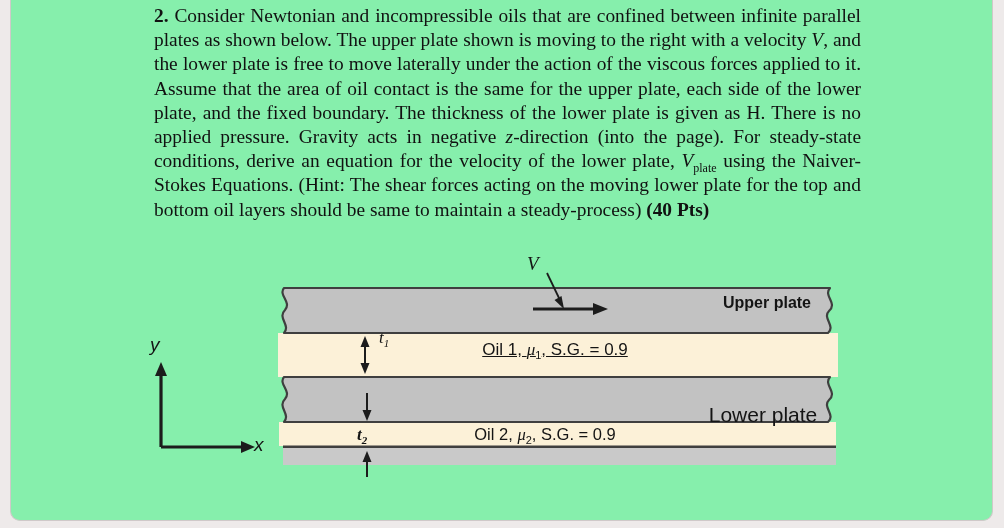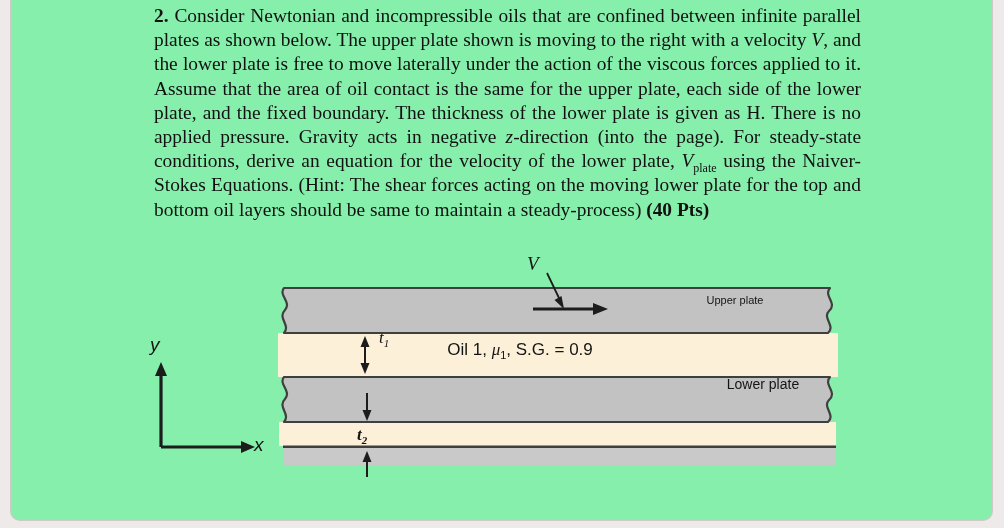--- a/index.html
+++ b/index.html
@@ -101,26 +101,27 @@
     </g>
 
     <g>
       <line x1="20" y1="197" x2="102" y2="197" class="arrow-line thick"></line>
       <polygon points="114,197 100,191 100,203" fill="#1c1c1c"></polygon>
     </g>
   </svg>
 
   <div class="lbl math" style="left:516px;top:253px;font-size:19px;">V</div>
 
-  <div class="lbl center" style="left:664px;top:294px;width:120px;font-size:11px;">Upper plate</div>
+  <div class="lbl center" style="left:696px;top:294px;width:120px;font-size:16px;font-weight:bold;">Upper plate</div>
 
-  <div class="lbl center" style="left:692px;top:376px;width:120px;font-size:14px;">Lower plate</div>
+  <div class="lbl center" style="left:692px;top:403px;width:120px;font-size:21px;">Lower plate</div>
 
-  <div class="lbl center" style="left:399px;top:340px;width:220px;"><span>Oil 1, </span><span class="math">μ</span><sub>1</sub><span>, S.G. = 0.9</span></div>
+  <div class="lbl center" style="left:434px;top:340px;width:220px;text-decoration:underline;"><span>Oil 1, </span><span class="math">μ</span><sub>1</sub><span>, S.G. = 0.9</span></div>
 
+  <div class="lbl center" style="left:424px;top:425px;width:220px;font-size:16.5px;"><span>Oil 2, </span><span class="math">μ</span><sub>2</sub><span>, S.G. = 0.9</span></div>
 
   <div class="lbl math" style="left:368px;top:328px;font-size:17px;"><span>t</span><sub>1</sub></div>
 
   <div class="lbl math" style="left:346px;top:425px;font-size:17px;font-weight:bold;"><span>t</span><sub>2</sub></div>
 
   <div class="lbl axis-lbl" style="left:139px;top:334px;">y</div>
 
   <div class="lbl axis-lbl" style="left:243px;top:434px;">x</div>
 
 </div>

